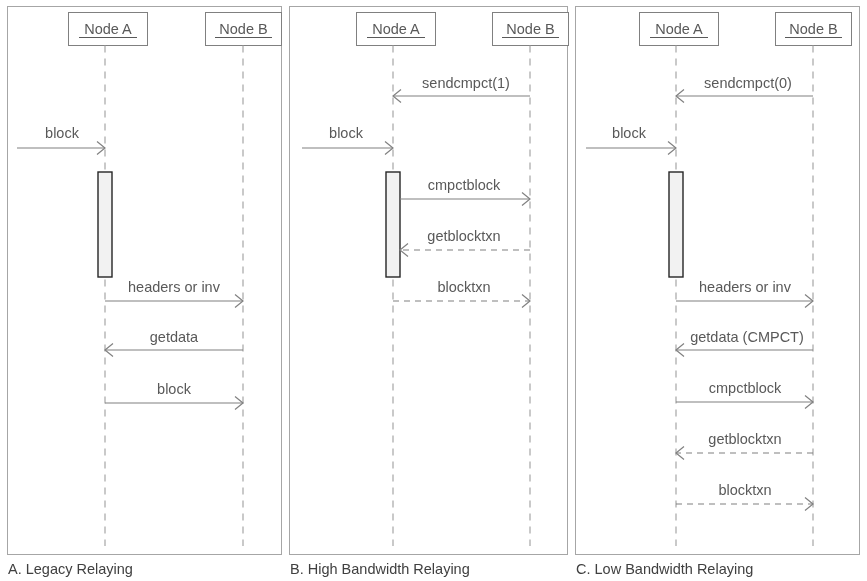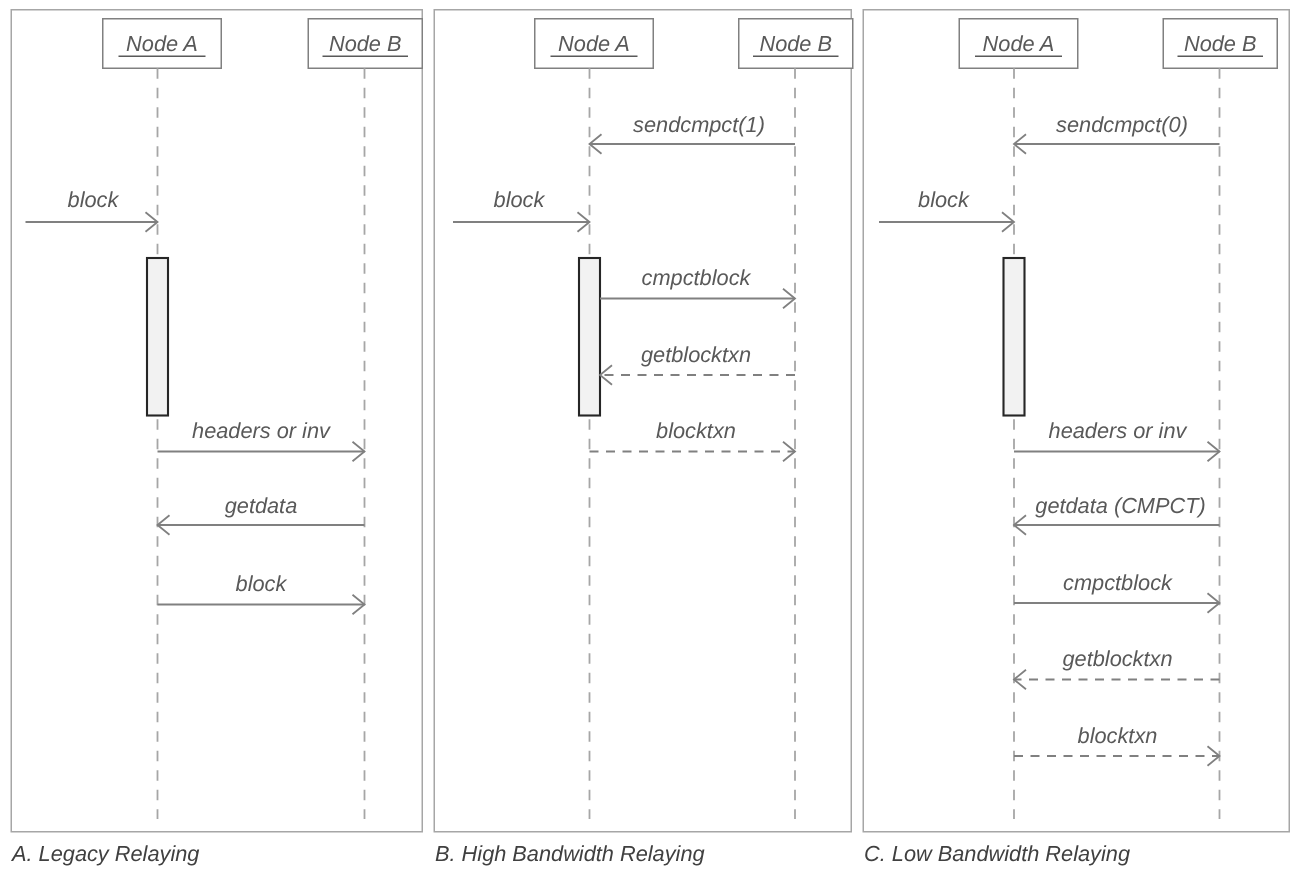--- a/index.html
+++ b/index.html
@@ -15,21 +15,20 @@
     overflow: hidden;
     font-family: "Liberation Sans", sans-serif;
     color: #595959;
   }
   #diagram-root {
     position: absolute;
     left: 0;
     top: 0;
     width: 867px;
     height: 581px;
-    font-style: italic;
   }
   svg.panel-svg {
     position: absolute;
     left: 0;
     top: 0;
     width: 867px;
     height: 581px;
   }
   .panel-frame {
     fill: #ffffff;

